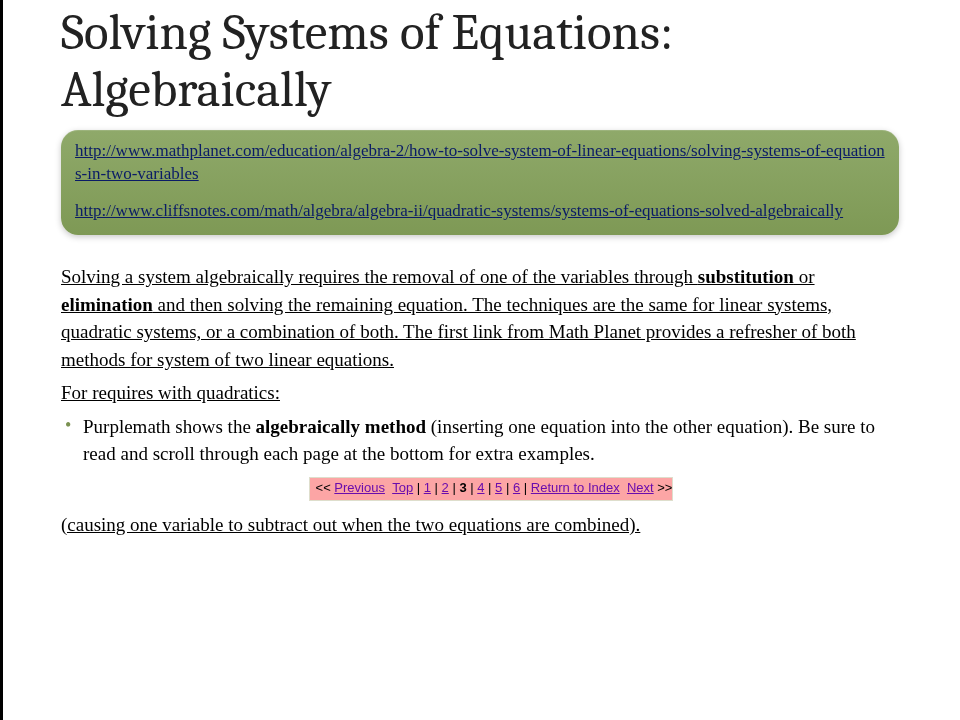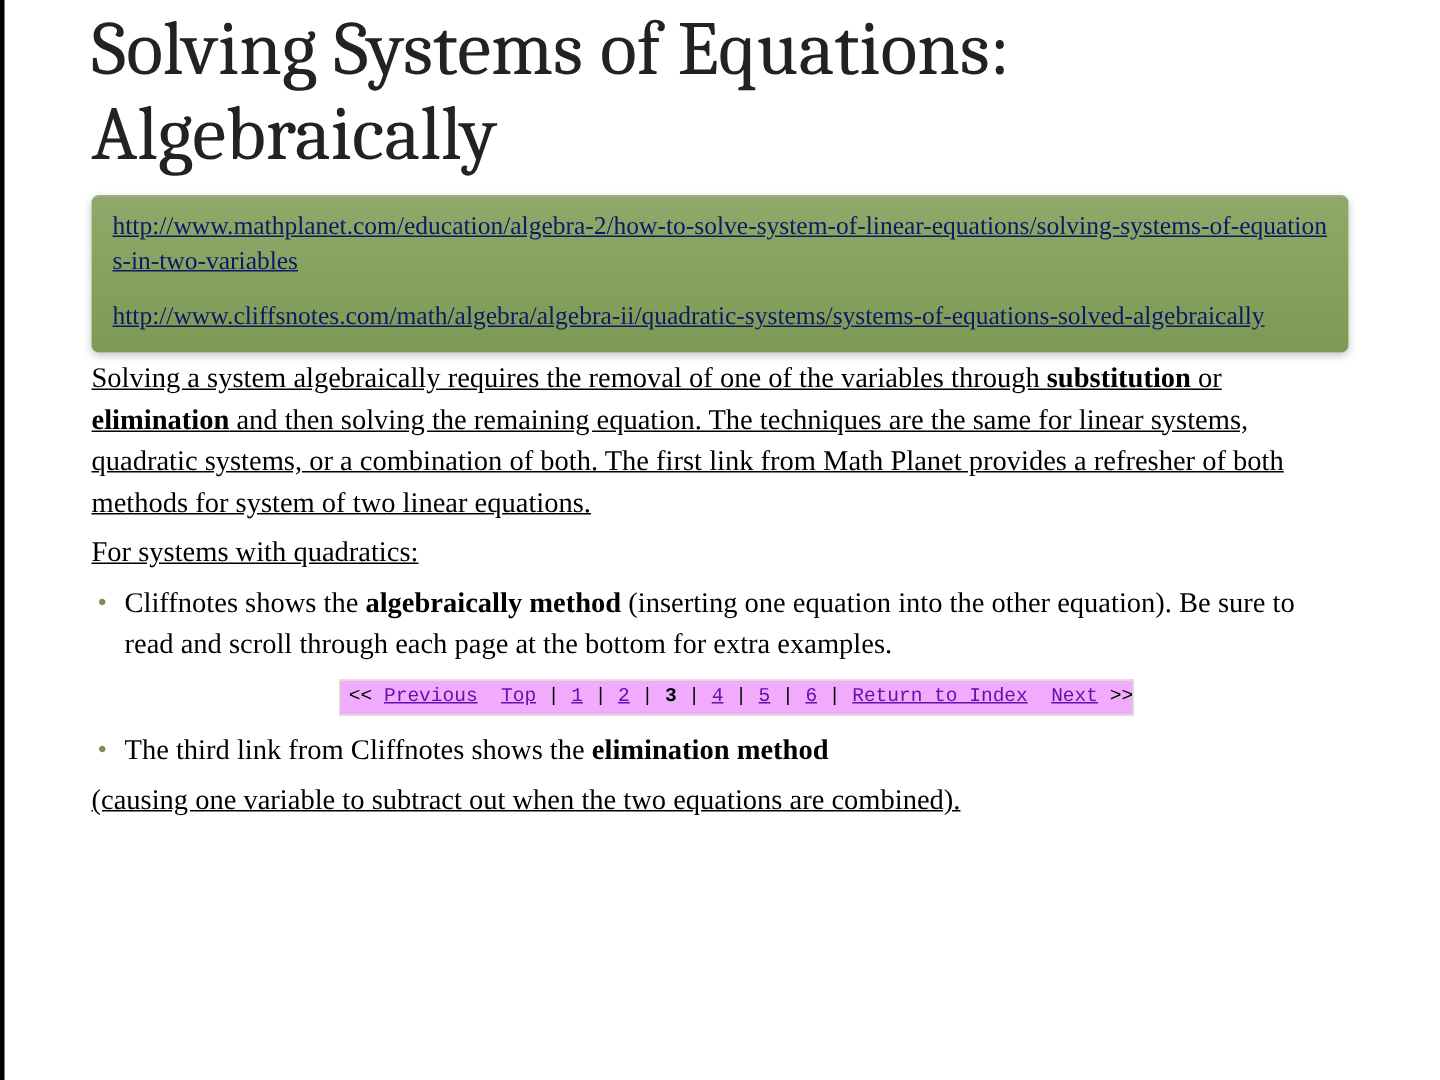--- a/index.html
+++ b/index.html
@@ -20,27 +20,27 @@
   .title {
     font-family: Cambria, "Times New Roman", serif;
     font-size: 51px;
     font-weight: 400;
     color: #222;
     line-height: 1.12;
     margin: 0 0 12px 0;
   }
   .link-box {
     background: linear-gradient(#8fa96a, #7e9955);
-    border-radius: 5px;
+    border-radius: 17px;
     padding: 10px 14px 12px 14px;
     color: #fff;
     font-size: 17px;
     line-height: 1.35;
     box-shadow: 0 2px 6px rgba(0,0,0,0.22), 0 1px 0 rgba(255,255,255,0.12) inset;
-    margin-bottom: 4px;
+    margin-bottom: 28px;
   }
   .link-box a {
     color: #0a1b66;
     text-decoration: underline;
     word-break: break-all;
   }
   .link-para { margin: 0 0 14px 0; }
   .link-para:last-child { margin-bottom: 0; font-family: Liberation Serif, serif; }
   .body {
     font-size: 19px;
@@ -61,24 +61,24 @@
     position: absolute;
     left: -18px;
     top: 0;
     color: #7a9150;
     font-size: 18px;
     line-height: 1.4;
   }
   .pager-wrap { text-align: center; margin: 4px 0 10px 0; }
   .pager {
     display: inline-block;
-    background: #f0abfc;
+    background: #fca5a5;
     border: 1px solid #dedecc;
     padding: 1px 0 2px 6px;
-    font-family: Liberation Mono, monospace;
+    font-family: Liberation Sans, sans-serif;
     font-size: 13px;
     color: #000;
   }
   .pager a { color: #6a0dad; text-decoration: underline; }
   .pager .current { color: #000; font-weight: bold; text-decoration: none; }
   .pager .sep { color: #000; }
   .bold { font-weight: bold; }
 </style>
 </head>
 <body>
@@ -93,32 +93,29 @@
     </p>
     <p class="link-para">
       <a href="#">http://www.cliffsnotes.com/math/algebra/algebra-ii/quadratic-systems/systems-of-equations-solved-algebraically</a>
     </p>
   </div>
 
   <div class="body">
     <p>
       <span>Solving a system algebraically requires the removal of one of the variables through </span><span class="bold">substitution</span><span> or </span><span class="bold">elimination</span><span> and then solving the remaining equation. The techniques are the same for linear systems, quadratic systems, or a combination of both. The first link from Math Planet provides a refresher of both methods for system of two linear equations.</span>
     </p>
-    <p> For systems with quadratics:</p>
+    <p> For requires with quadratics:</p>
 
     <ul class="bullets">
       <li>
-        <span>Cliffnotes shows the </span><span class="bold">algebraically method</span><span> (inserting one equation into the other equation). Be sure to read and scroll through each page at the bottom for extra examples.</span>
+        <span>Purplemath shows the </span><span class="bold">algebraically method</span><span> (inserting one equation into the other equation). Be sure to read and scroll through each page at the bottom for extra examples.</span>
         <div class="pager-wrap">
           <span class="pager">
             <span>&lt;&lt; </span><a href="#">Previous</a>&nbsp;&nbsp;<a href="#">Top</a><span class="sep"> | </span><a href="#">1</a><span class="sep"> | </span><a href="#">2</a><span class="sep"> | </span><span class="current">3</span><span class="sep"> | </span><a href="#">4</a><span class="sep"> | </span><a href="#">5</a><span class="sep"> | </span><a href="#">6</a><span class="sep"> | </span><a href="#">Return to Index</a>&nbsp;&nbsp;<a href="#">Next</a><span> &gt;&gt;</span>
           </span>
         </div>
-      </li>
-      <li>
-        <span>The third link from Cliffnotes shows the </span><span class="bold">elimination method</span>
       </li>
     </ul>
 
     <p>(causing one variable to subtract out when the two equations are combined).</p>
   </div>
 
 </div>
 
 </body></html>

